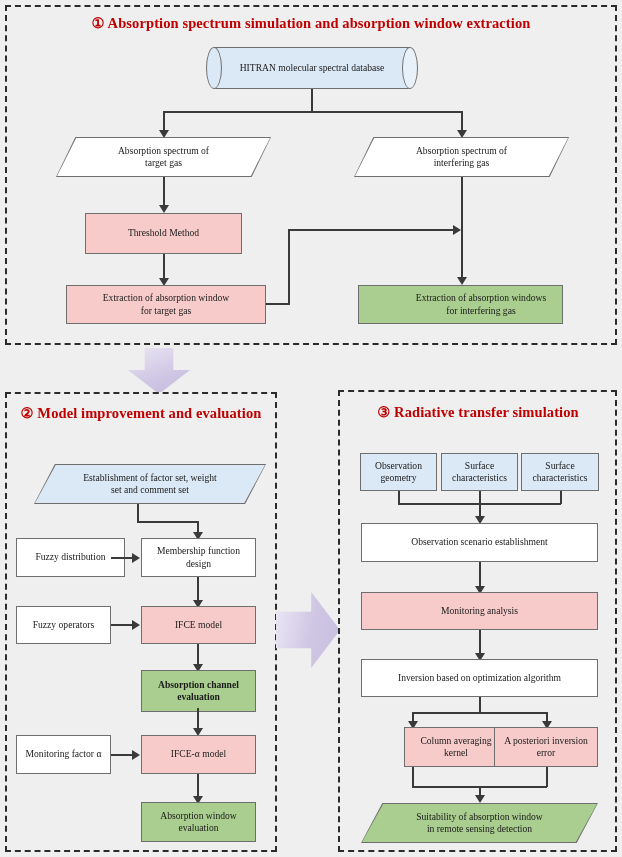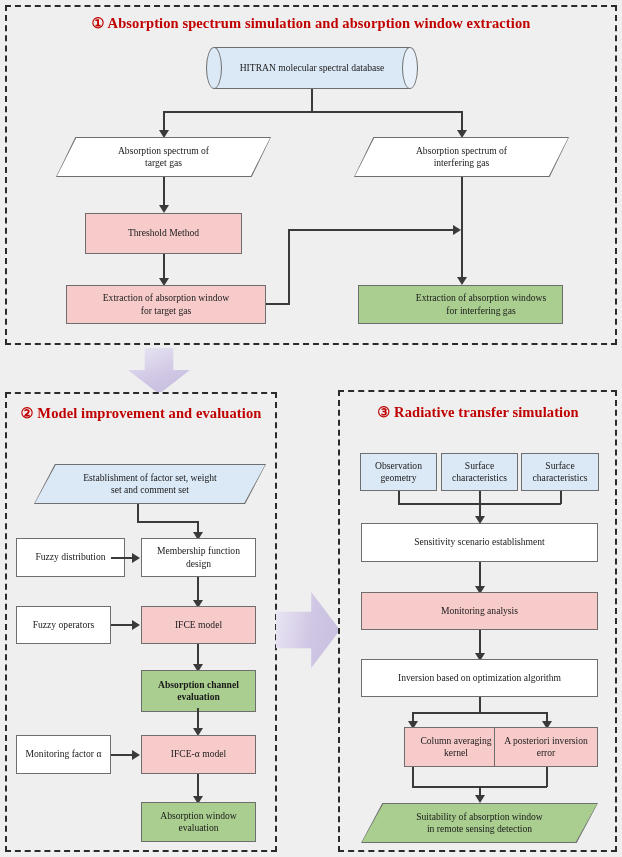--- a/index.html
+++ b/index.html
@@ -269,21 +269,21 @@
   </div>
 
   <div class="ln lnv" style="left:398px;top:491px;height:13px;"></div>
   <div class="ln lnv" style="left:479px;top:491px;height:13px;"></div>
   <div class="ln lnv" style="left:560px;top:491px;height:13px;"></div>
   <div class="ln lnh" style="left:398px;top:503px;width:163px;"></div>
   <div class="ln lnv" style="left:479px;top:503px;height:16px;"></div>
   <div class="arw arw-d" style="left:475px;top:516px;"></div>
 
   <div class="node white" style="left:361px;top:523px;width:237px;height:39px;">
-    <span class="txt">Sensitivity scenario establishment</span>
+    <span class="txt">Observation scenario establishment</span>
   </div>
 
   <div class="ln lnv" style="left:479px;top:562px;height:27px;"></div>
   <div class="arw arw-d" style="left:475px;top:586px;"></div>
 
   <div class="node pink" style="left:361px;top:592px;width:237px;height:38px;">
     <span class="txt">Monitoring analysis</span>
   </div>
 
   <div class="ln lnv" style="left:479px;top:630px;height:26px;"></div>

